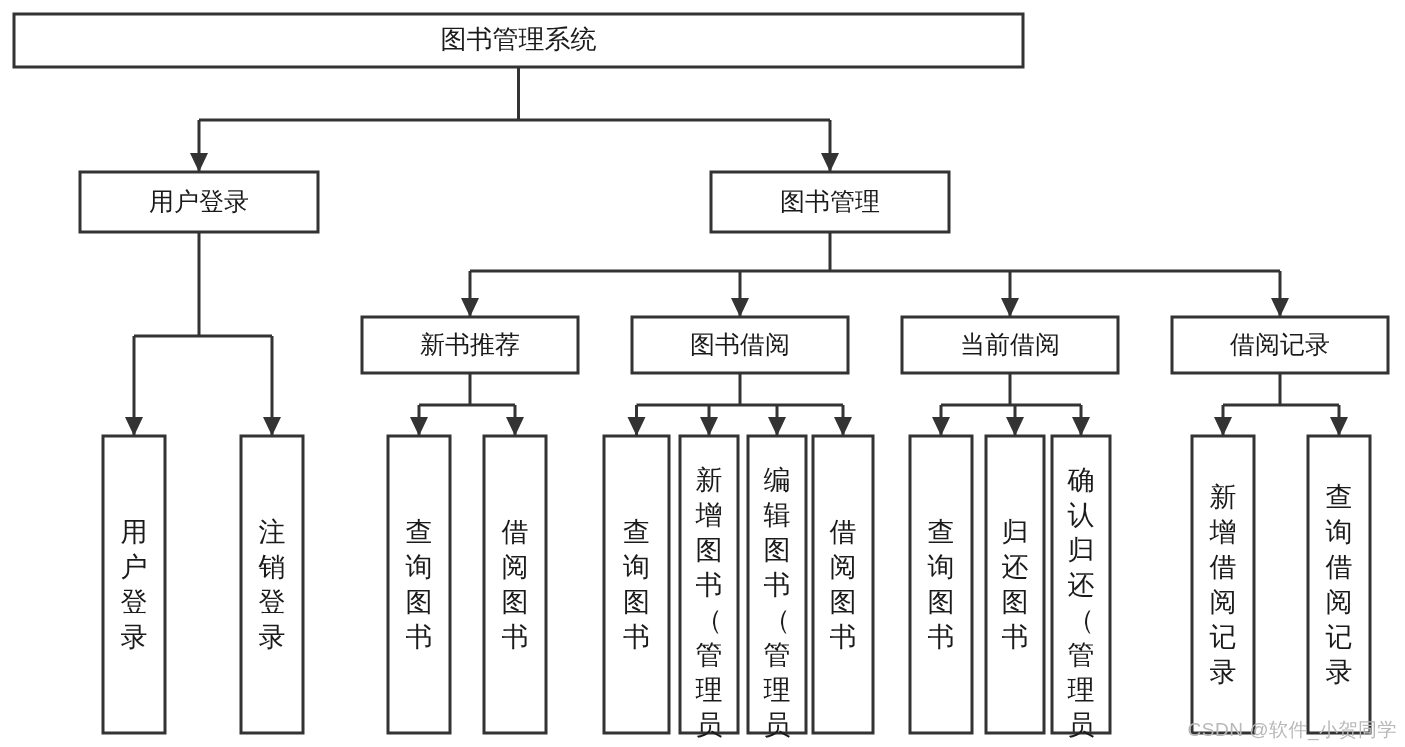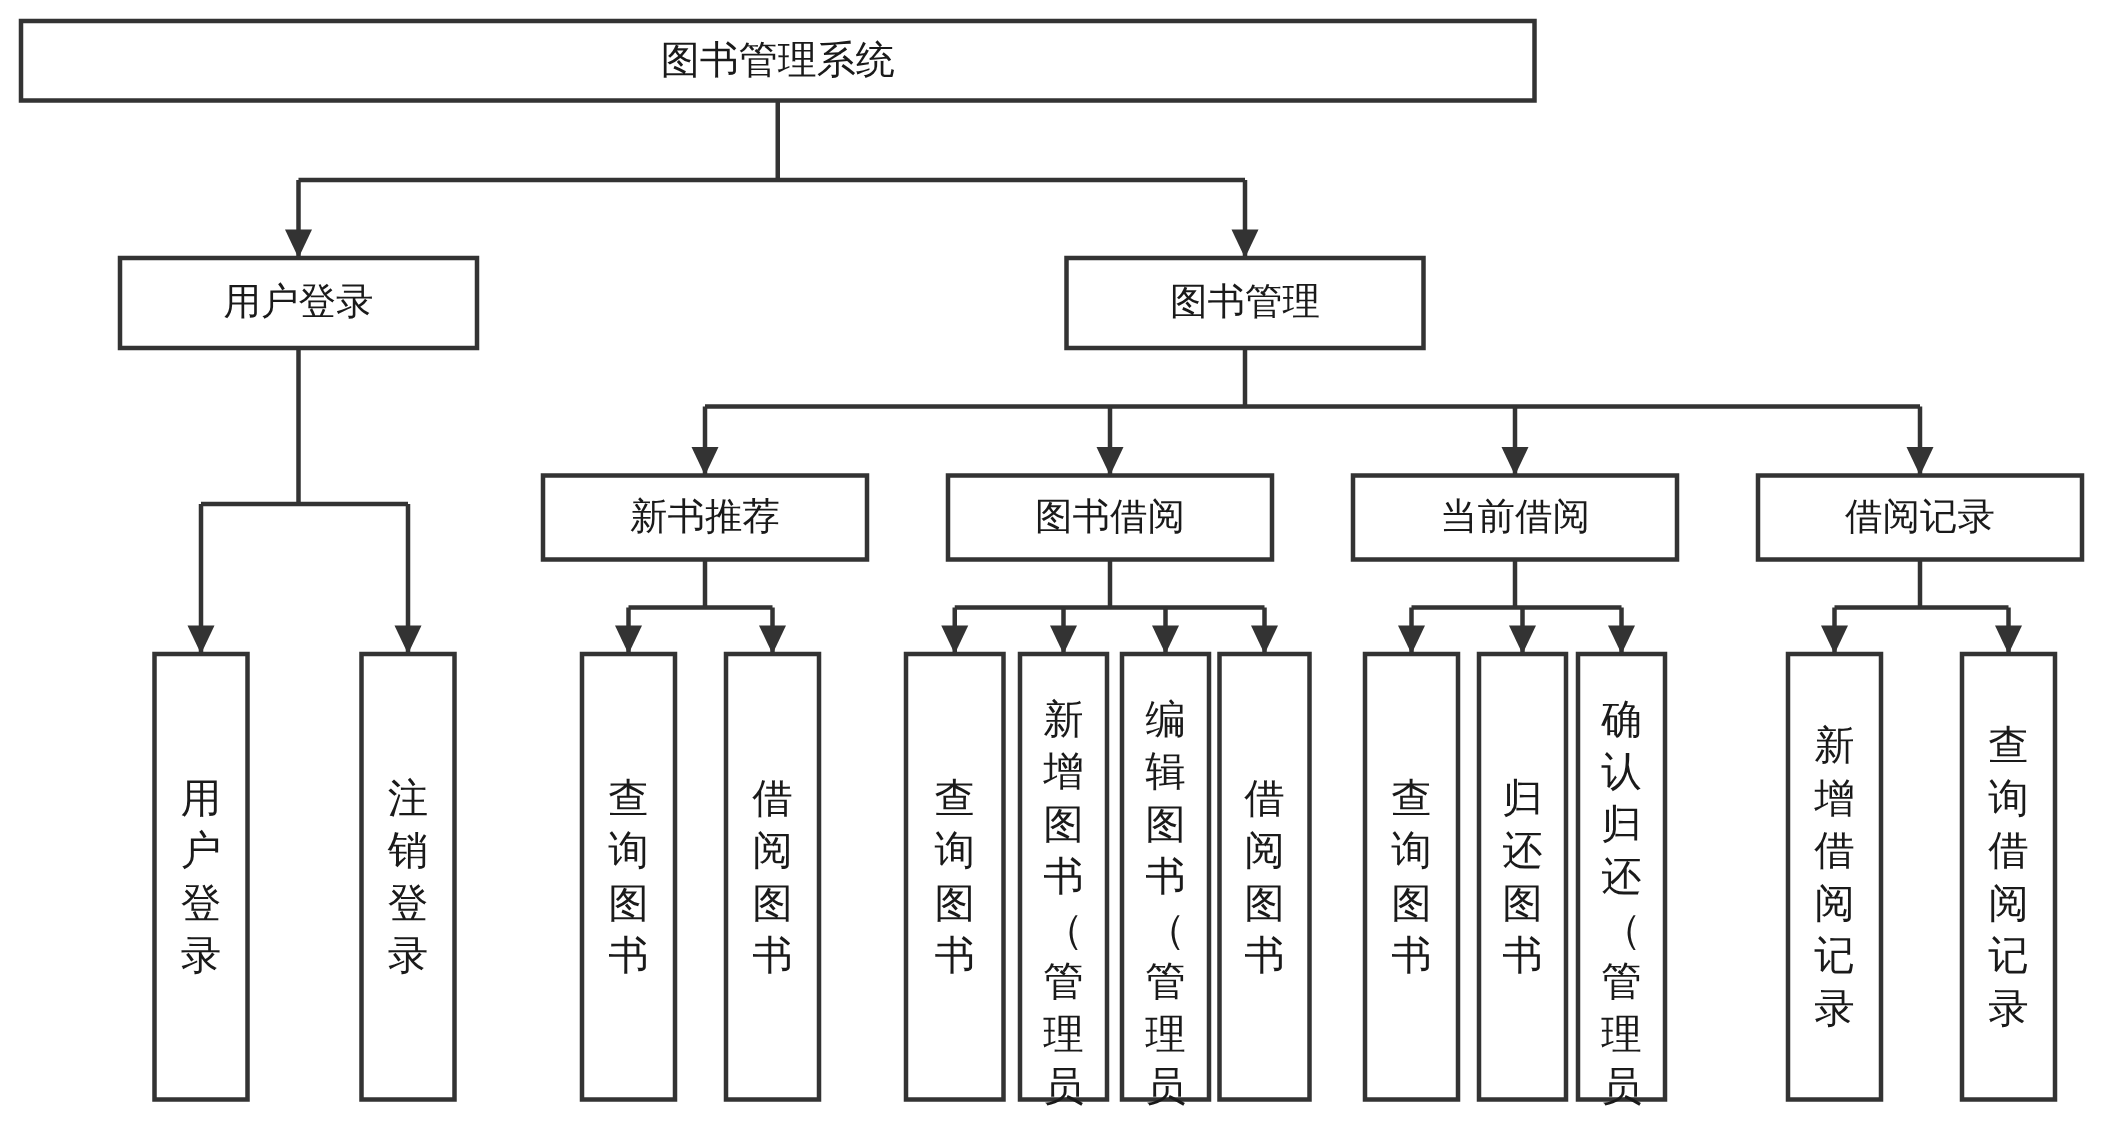--- a/index.html
+++ b/index.html
@@ -288,13 +288,14 @@
             <text x="1339" y="506" class="vert-label">查</text>
             <text x="1339" y="541" class="vert-label">询</text>
             <text x="1339" y="576" class="vert-label">借</text>
             <text x="1339" y="611" class="vert-label">阅</text>
             <text x="1339" y="646" class="vert-label">记</text>
             <text x="1339" y="681" class="vert-label">录</text>
           </g>
         </g>
       </g>
   </svg>
+  <div class="watermark">CSDN @软件_小贺同学</div>
 </div>
 
 </body></html>

